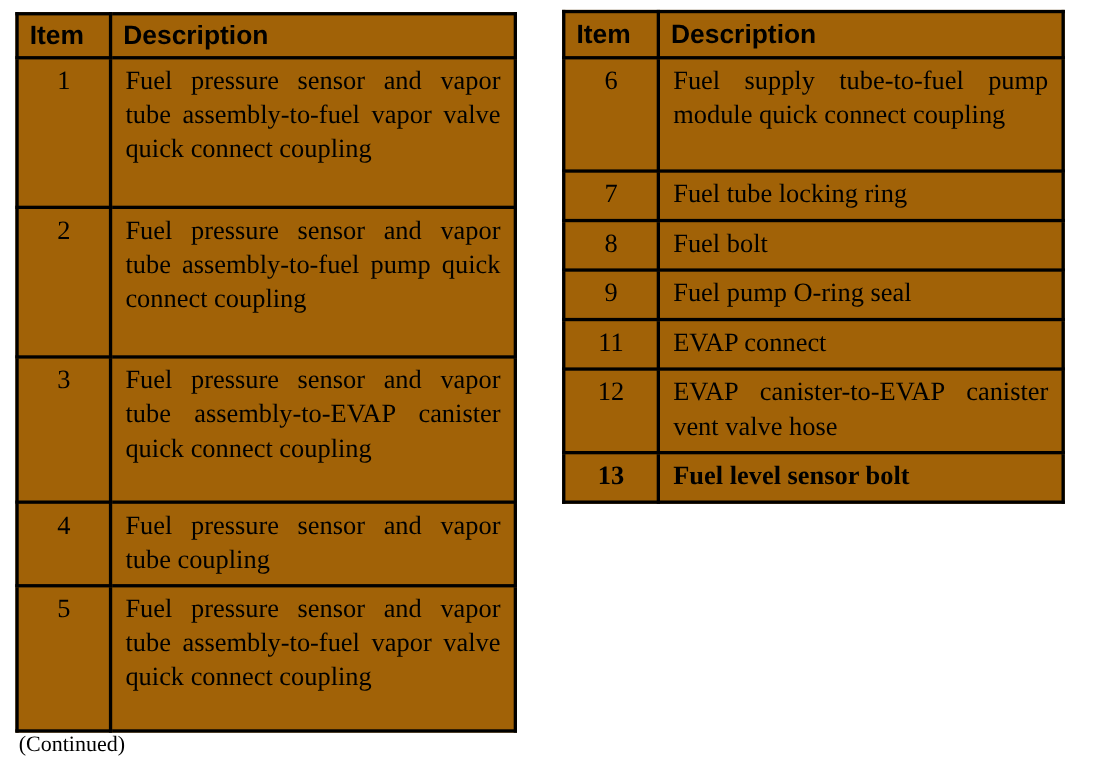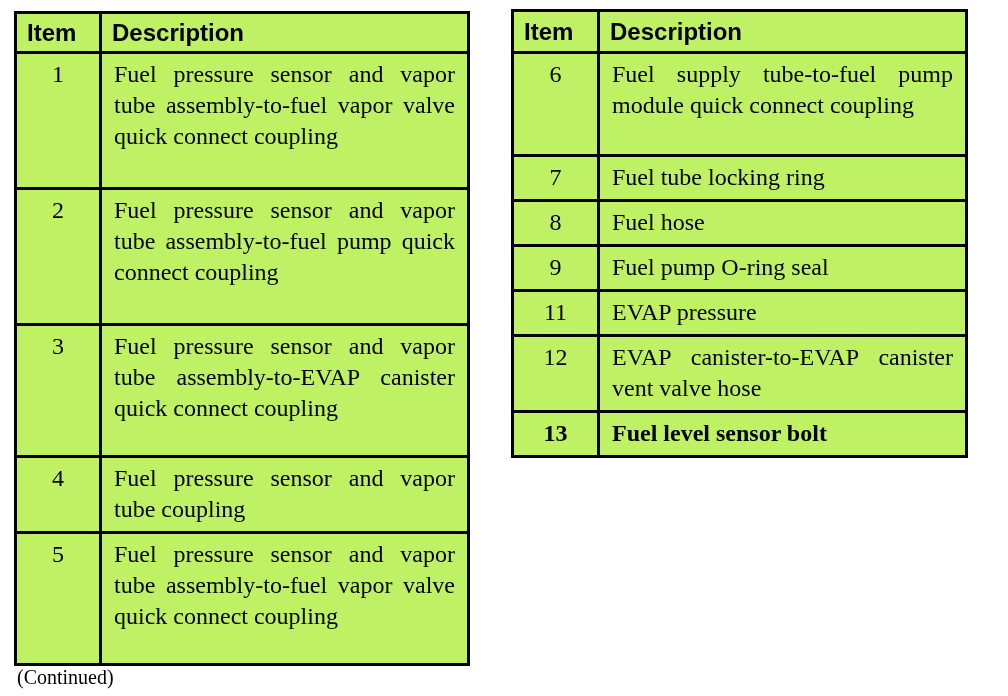--- a/index.html
+++ b/index.html
@@ -13,21 +13,21 @@
     height: 696px;
     background: #ffffff;
     overflow: hidden;
     font-family: "Liberation Serif", serif;
     color: #000000;
   }
   table.parts-table {
     position: absolute;
     border-collapse: collapse;
     table-layout: fixed;
-    background: #bef264;
+    background: #a16207;
   }
   table.parts-table,
   table.parts-table th,
   table.parts-table td {
     border: 3px solid #000000;
   }
   table.parts-table th {
     font-family: "Liberation Sans", sans-serif;
     font-weight: bold;
     font-size: 24px;
@@ -132,29 +132,29 @@
       <tr class="rh103">
         <td class="item-cell">6</td>
         <td class="desc-cell">Fuel supply tube-to-fuel pump module quick connect coupling</td>
       </tr>
       <tr class="rh41">
         <td class="item-cell">7</td>
         <td class="desc-cell">Fuel tube locking ring</td>
       </tr>
       <tr class="rh42">
         <td class="item-cell">8</td>
-        <td class="desc-cell">Fuel hose</td>
+        <td class="desc-cell">Fuel bolt</td>
       </tr>
       <tr class="rh41">
         <td class="item-cell">9</td>
         <td class="desc-cell">Fuel pump O-ring seal</td>
       </tr>
       <tr class="rh42">
         <td class="item-cell">11</td>
-        <td class="desc-cell">EVAP pressure</td>
+        <td class="desc-cell">EVAP connect</td>
       </tr>
       <tr class="rh71">
         <td class="item-cell">12</td>
         <td class="desc-cell">EVAP canister-to-EVAP canister vent valve hose</td>
       </tr>
       <tr class="rh43">
         <td class="item-cell">13</td>
         <td class="desc-cell">Fuel level sensor bolt</td>
       </tr>
     </tbody>

